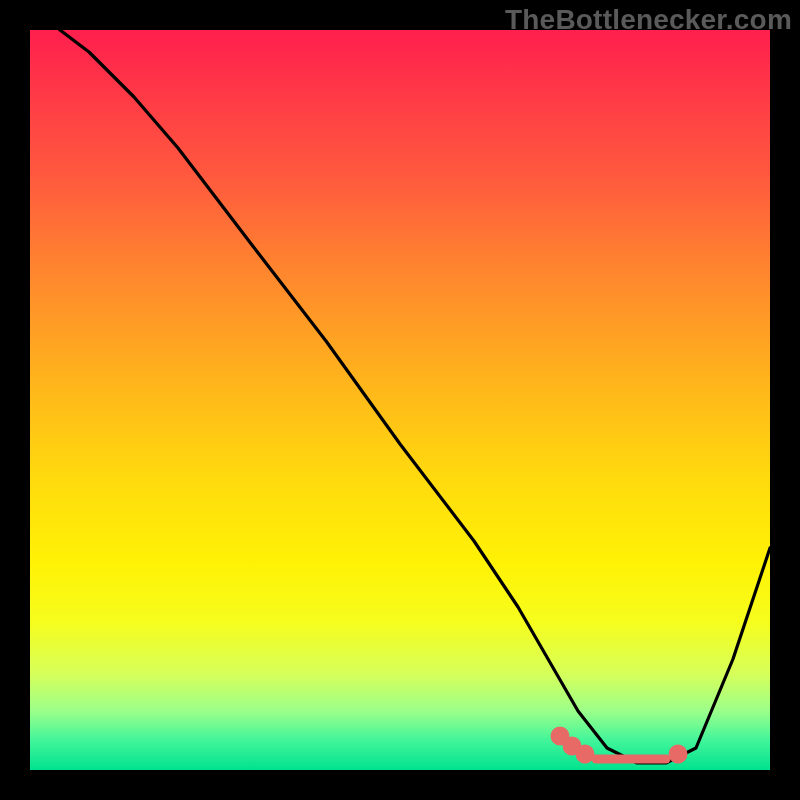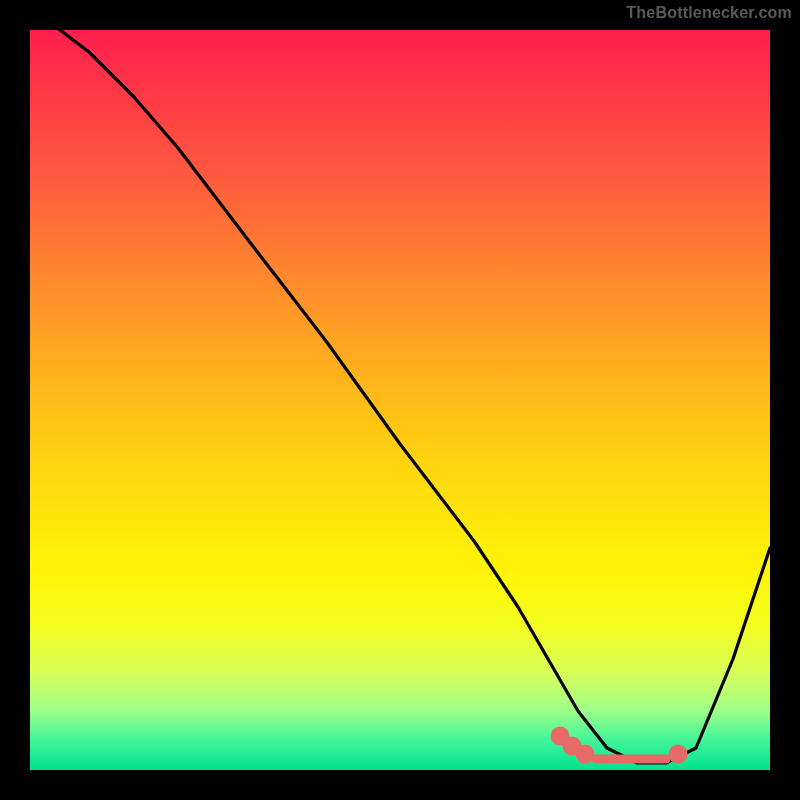--- a/index.html
+++ b/index.html
@@ -15,21 +15,21 @@
     position: relative;
     width: 800px;
     height: 800px;
     background: #000;
   }
   .watermark {
     position: absolute;
     top: 4px;
     right: 8px;
     color: #5a5a5a;
-    font-size: 16px;
+    font-size: 28px;
     font-weight: 600;
     letter-spacing: 0.2px;
     user-select: none;
   }
   
   .plot-area {
     position: absolute;
     left: 30px;
     top: 30px;
     width: 740px;

